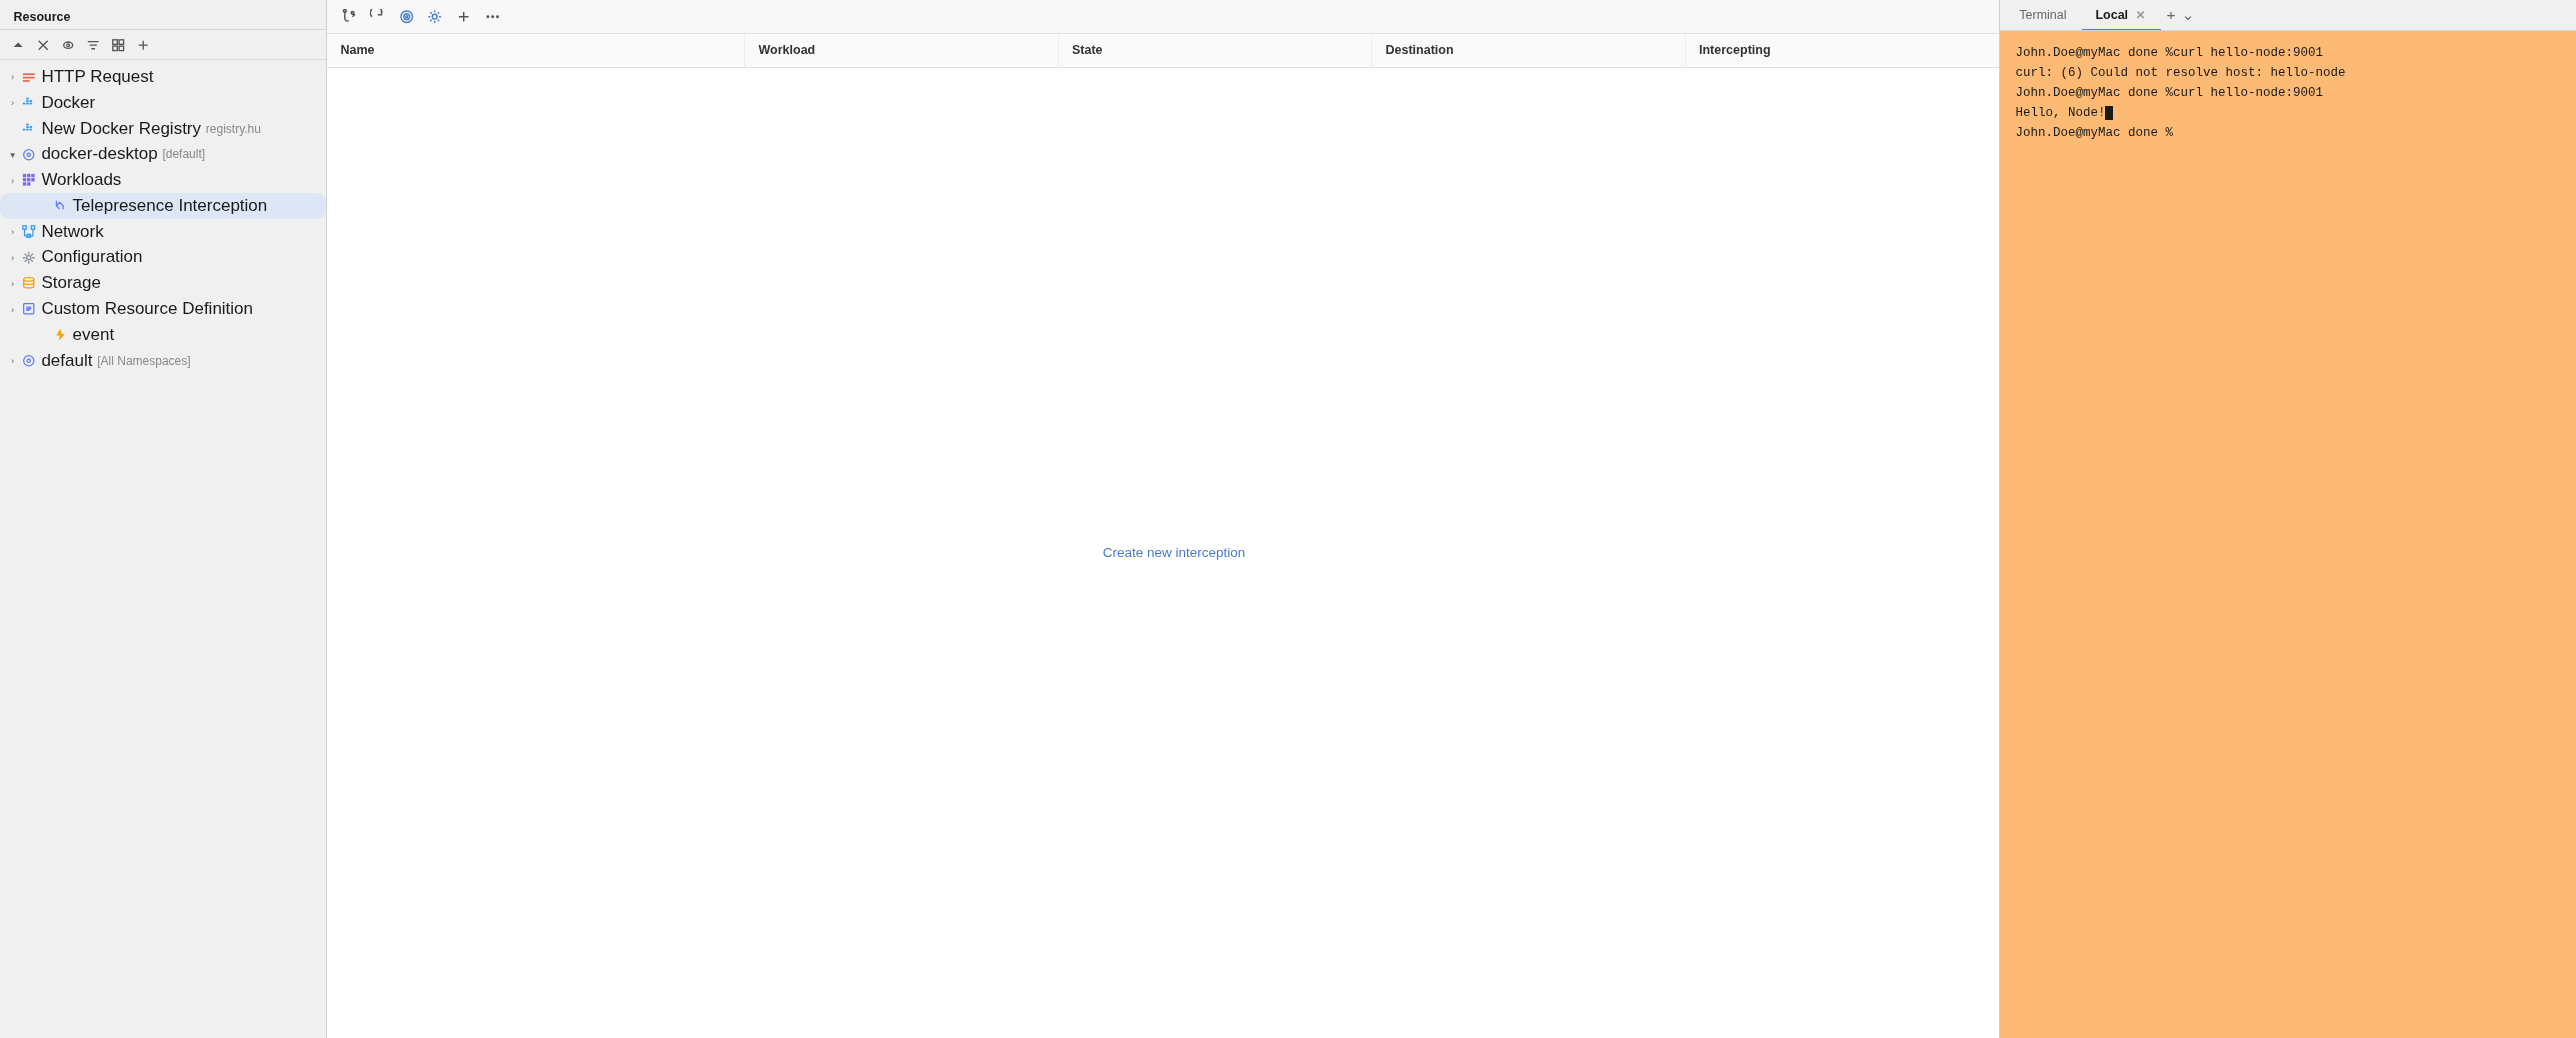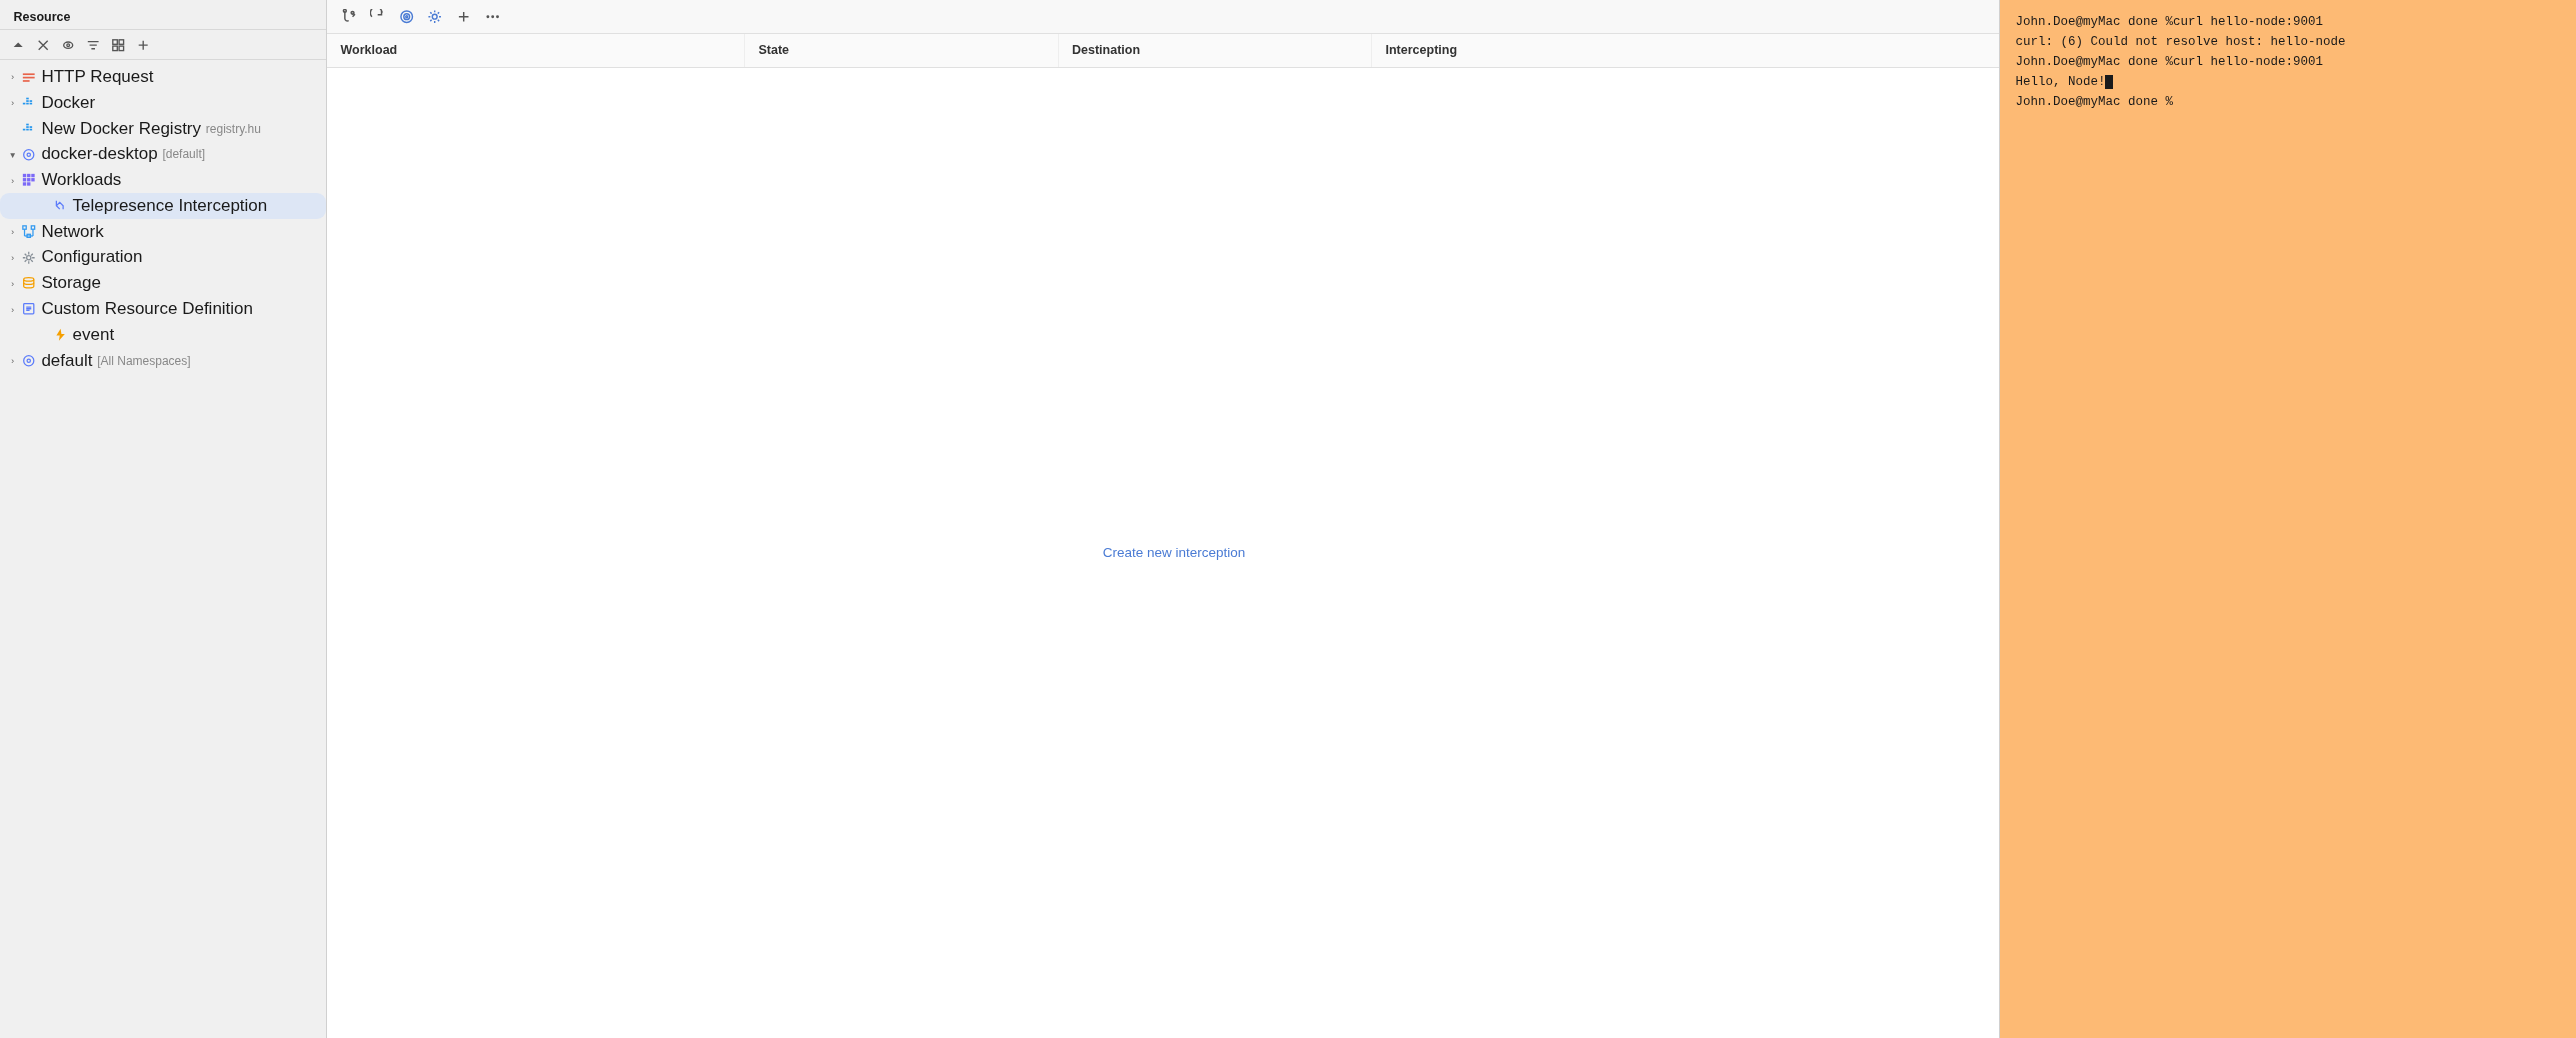--- a/index.html
+++ b/index.html
@@ -521,33 +521,47 @@
       <svg width="15.4" height="15.4" viewBox="0 0 16 16" fill="currentColor">
           <circle cx="3" cy="8" r="1.5"></circle>
           <circle cx="8" cy="8" r="1.5"></circle>
           <circle cx="13" cy="8" r="1.5"></circle>
         </svg>
     </div>
   </div>
 
   <div class="interception-table">
     <div class="table-header">
+      <div class="table-header-cell">Name</div>
       <div class="table-header-cell">Workload</div>
       <div class="table-header-cell">State</div>
       <div class="table-header-cell">Destination</div>
       <div class="table-header-cell">Intercepting</div>
     </div>
 
     <div class="table-body">
       <a class="create-interception-link">Create new interception</a>
     </div>
   </div>
 </div>
 
 <div class="terminal-panel">
+  <div class="terminal-tabs">
+    <div class="terminal-tab">
+      <span>Terminal</span>
+    </div>
+    <div class="terminal-tab active">
+      <span>Local</span>
+      <span class="terminal-tab-close">✕</span>
+    </div>
+    <div class="terminal-tab-actions">
+      <span class="terminal-tab-action">+</span>
+      <span class="terminal-tab-action">⌄</span>
+    </div>
+  </div>
 
   <div class="terminal-body"><span>John.Doe@myMac done %curl hello-node:9001
 curl: (6) Could not resolve host: hello-node
 John.Doe@myMac done %curl hello-node:9001
 Hello, Node!<span class="terminal-cursor"></span>
 John.Doe@myMac done %</span></div>
 </div>
 
 
 </body></html>

